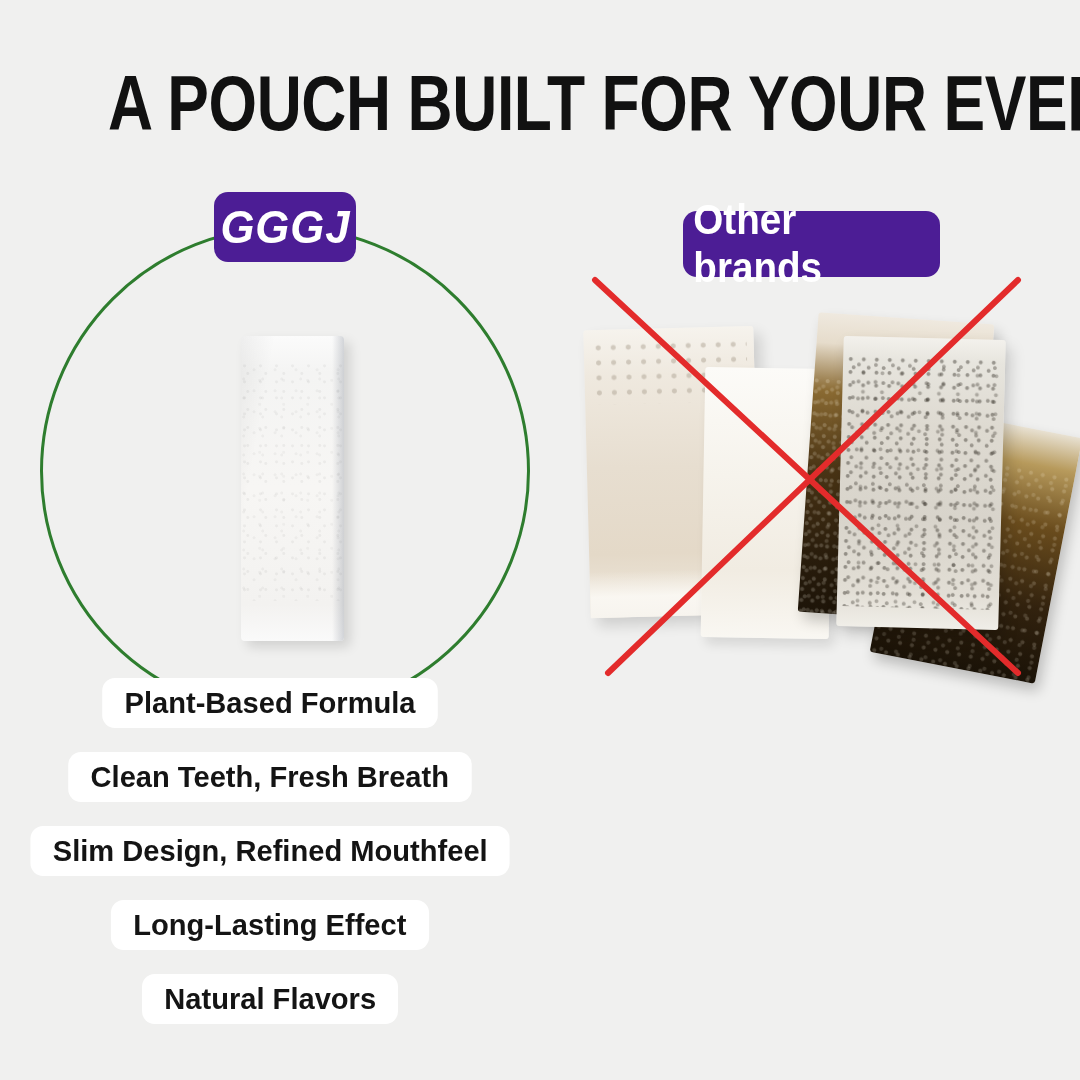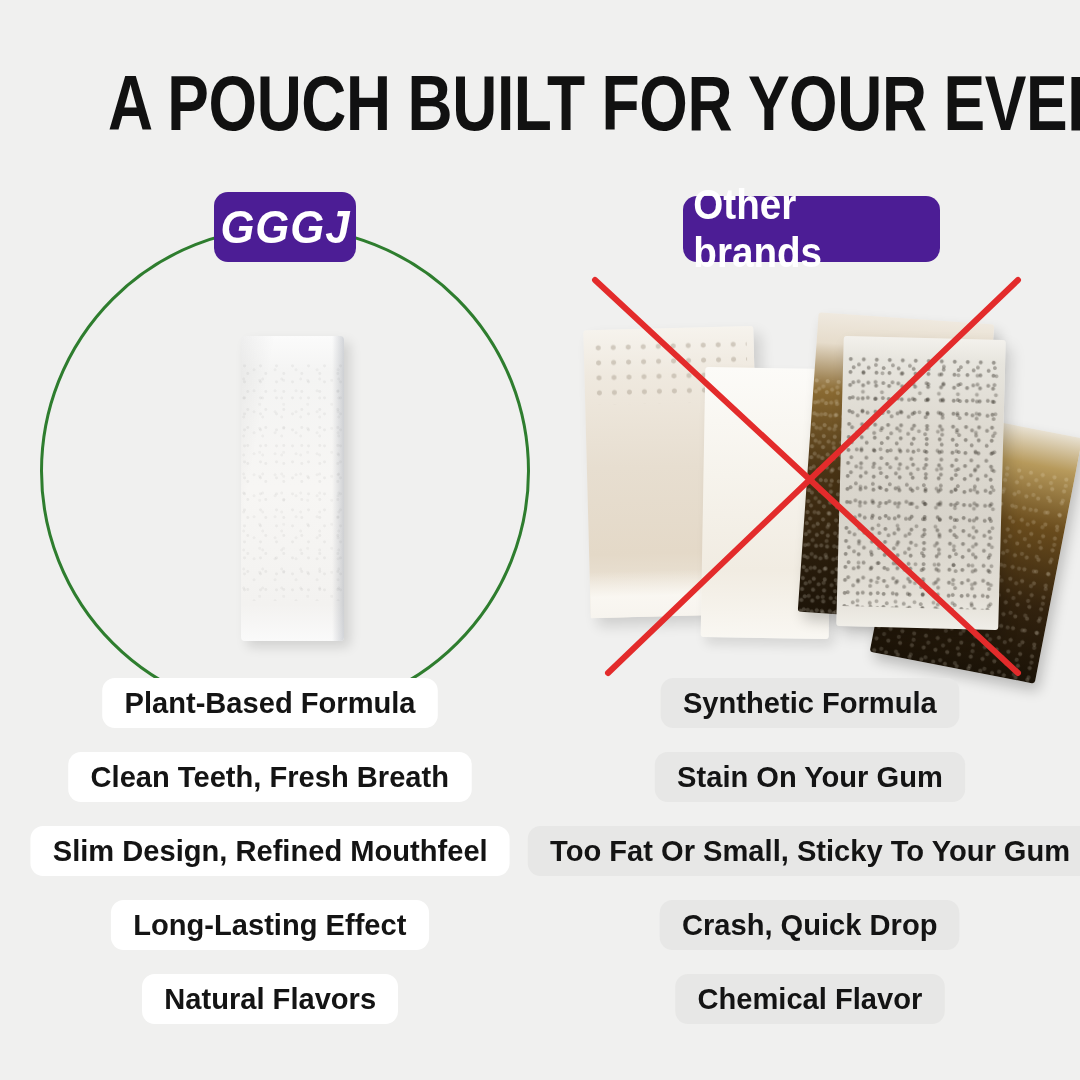--- a/index.html
+++ b/index.html
@@ -328,41 +328,24 @@
   <div class="col col-right">
 
     <div class="photo-area" style="left:0; top:300px; width:540px; height:400px;">
       <div class="pouch p1"></div>
       <div class="pouch p2"></div>
       <div class="pouch p3"></div>
       <div class="pouch p4"></div>
       <div class="pouch p5"></div>
     </div>
 
-    <div class="badge badge-other" style="left:143px;">
+    <div class="badge badge-other" style="left:143px;margin-top:15px;">
       <span class="badge-text">Other brands</span>
     </div>
 
-    <div class="pill-list">
-      <div class="pill pill-bad">
-        <span>Synthetic Formula</span>
-      </div>
-      <div class="pill pill-bad">
-        <span>Stain On Your Gum</span>
-      </div>
-      <div class="pill pill-bad">
-        <span>Too Fat Or Small, Sticky To Your Gum</span>
-      </div>
-      <div class="pill pill-bad">
-        <span>Crash, Quick Drop</span>
-      </div>
-      <div class="pill pill-bad">
-        <span>Chemical Flavor</span>
-      </div>
-    </div>
   </div>
 
   <svg class="red-x" viewBox="0 0 540 440">
     <line x1="55" y1="25" x2="478" y2="418" stroke="#e32b2b" stroke-width="6" stroke-linecap="round"></line>
     <line x1="478" y1="25" x2="68" y2="418" stroke="#e32b2b" stroke-width="6" stroke-linecap="round"></line>
   </svg>
 
 </div>
 
 </body></html>

